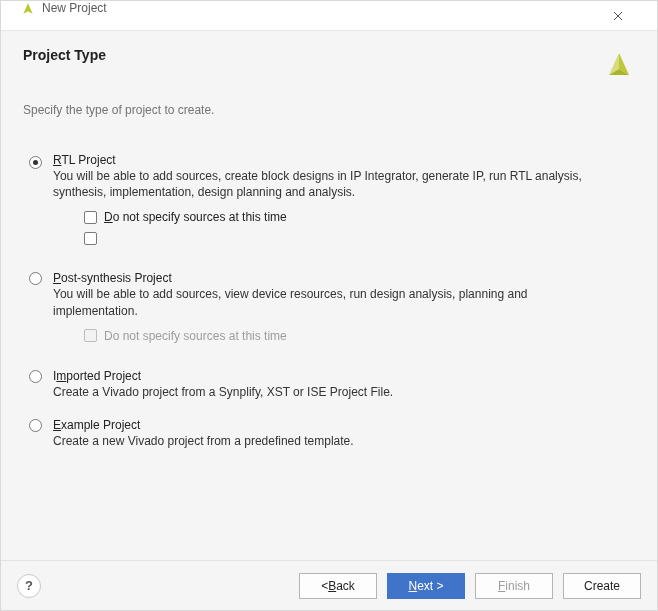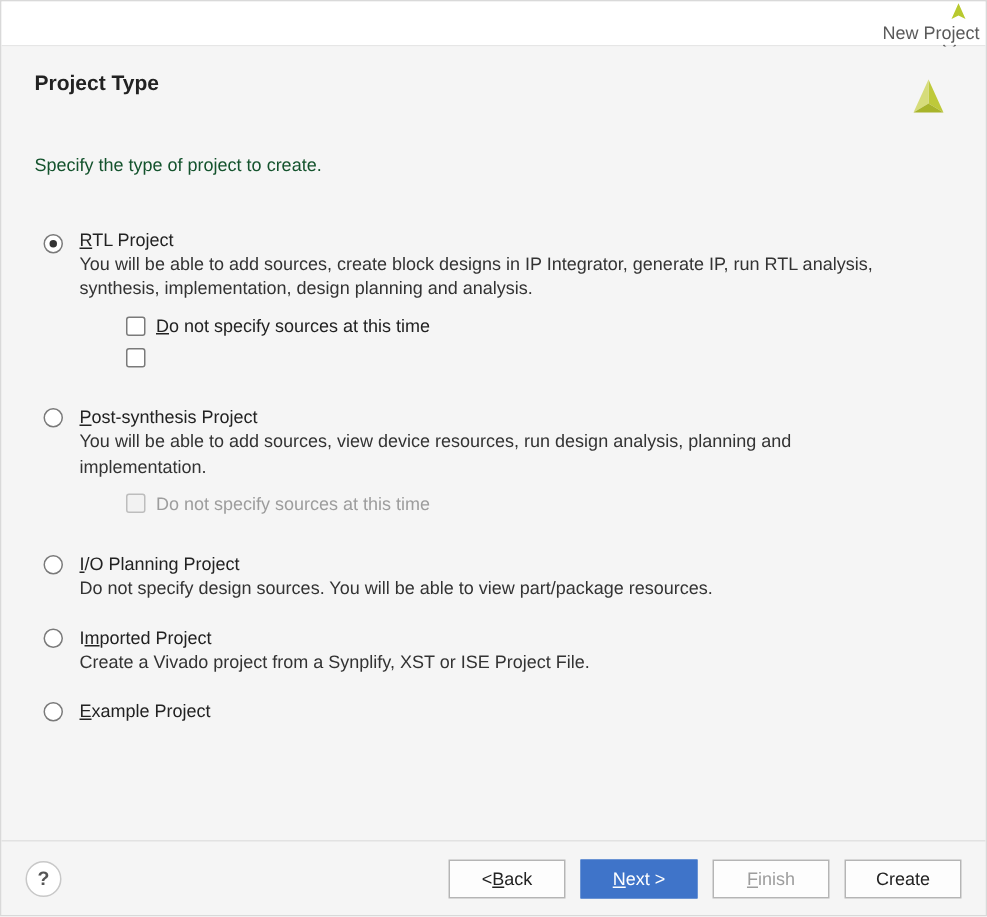--- a/index.html
+++ b/index.html
@@ -14,24 +14,23 @@
   }
   .window {
     width: 658px; height: 611px;
     display: flex; flex-direction: column;
     border: 1px solid #d9d9d9;
     background: #f5f5f5;
   }
   .titlebar {
     height: 30px;
     background: #fff;
-    display: flex; align-items: flex-end;
-    padding: 0 4px;
+    display: flex; align-items: flex-start;
+    padding: 0 19px;
     border-bottom: 1px solid #e6e6e6;
-    flex-direction: column;
   }
   .titlebar .app-icon {
     width: 16px; height: 16px; margin-right: 6px;
     display: flex; align-items: center; justify-content: center;
   }
   .titlebar .title { color: #5a5a5a; font-size: 12px; }
   .titlebar .close {
     margin-left: auto;
     width: 40px; height: 30px;
     display: flex; align-items: center; justify-content: center;
@@ -40,21 +39,21 @@
 
   .header {
     padding: 16px 22px 10px 22px;
     background: #f5f5f5;
     position: relative;
   }
   .header h1 {
     margin: 0 0 4px 0;
     font-size: 14px; font-weight: 700; color: #222;
   }
-  .header .subtitle { font-size: 12px; color: #14532d; margin-top: 40px; }
+  .header .subtitle { font-size: 12px; color: #737373; margin-top: 40px; }
   .header .logo {
     position: absolute; right: 22px; top: 18px;
     width: 32px; height: 32px;
   }
 
   .body {
     flex: 1;
     background: #f5f5f5;
     padding: 26px 39px 10px 28px;
     overflow: auto;
@@ -214,46 +213,38 @@
         <div class="opt-desc">You will be able to add sources, view device resources, run design analysis, planning and implementation.</div>
         <div class="sub-checks">
           <div class="check-row">
             <span class="checkbox disabled"></span>
             <span class="check-label disabled">Do not specify sources at this time</span>
           </div>
         </div>
       </div>
     </div>
 
-    <div class="option">
-      <div class="radio-col">
-        <span class="radio"></span>
-      </div>
-      <div class="opt-content">
-        <div class="opt-label"><span></span><span class="mn">I</span><span>/O Planning Project</span></div>
-        <div class="opt-desc">Do not specify design sources. You will be able to view part/package resources.</div>
-      </div>
-    </div>
 
     <div class="option">
       <div class="radio-col">
         <span class="radio"></span>
       </div>
       <div class="opt-content">
         <div class="opt-label"><span>I</span><span class="mn">m</span><span>ported Project</span></div>
         <div class="opt-desc">Create a Vivado project from a Synplify, XST or ISE Project File.</div>
       </div>
     </div>
 
     <div class="option">
       <div class="radio-col">
         <span class="radio"></span>
       </div>
       <div class="opt-content">
         <div class="opt-label"><span></span><span class="mn">E</span><span>xample Project</span></div>
+        <div class="opt-desc">Create a new Vivado project from a predefined template.</div>
       </div>
     </div>
 
   </div>
 
   <div class="footer">
     <div class="help-btn">
         <span>?</span>
       </div>
     <div class="spacer"></div>

